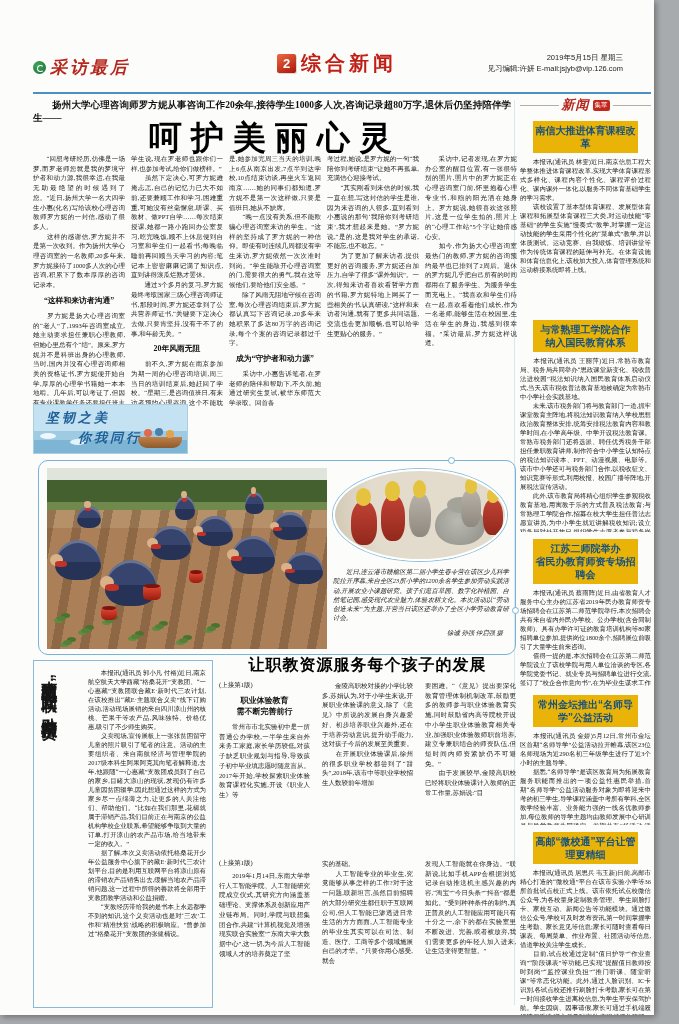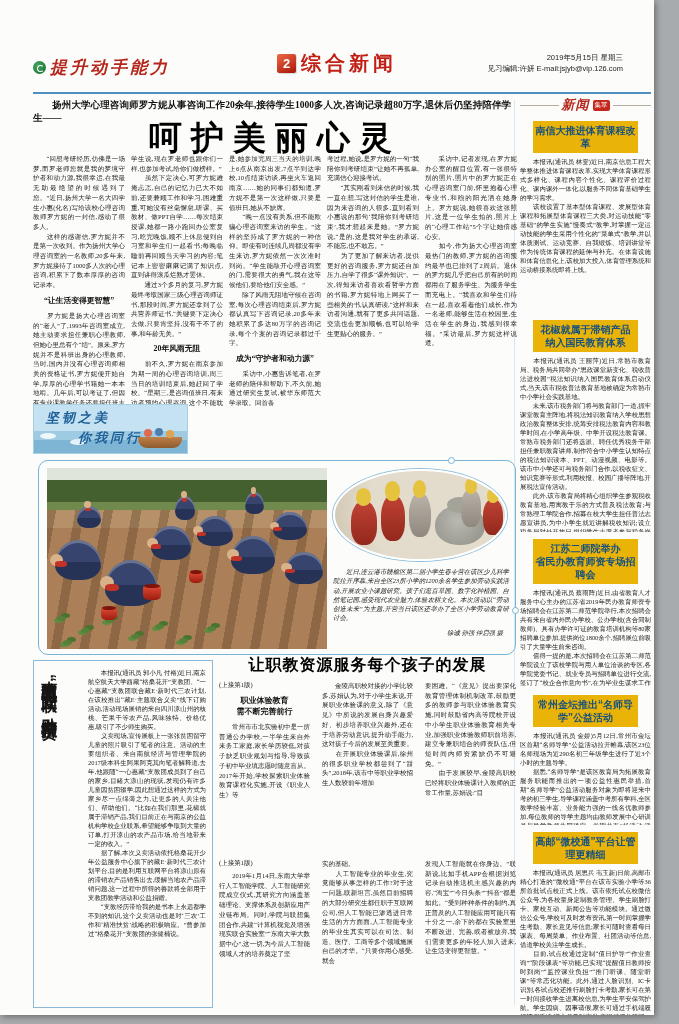--- a/index.html
+++ b/index.html
@@ -88,41 +88,41 @@
   .notice{margin-top:7px;background:#cde7f5;padding:5px 6px;}
   .notice-title{text-align:center;font-weight:bold;font-size:8.5px;margin-bottom:3px;color:#111;}
 </style>
 </head>
 <body>
 
 <div class="page">
 
   <div class="masthead">
     <span class="masthead-icon"></span>
-    <span class="masthead-text">提升动手能力</span>
+    <span class="masthead-text">采访最后</span>
   </div>
   <div class="section-block">
     <span class="page-badge">2</span>
     <span class="section-title">综合新闻</span>
   </div>
   <div class="dateline">
     <div>2019年5月15日 星期三</div>
     <div>见习编辑:许妍 E-mail:jsjyb@vip.126.com</div>
   </div>
   <div class="hdr-rule"></div>
   <div class="v-divider"></div>
 
   <div class="kicker">　　扬州大学心理咨询师罗方妮从事咨询工作20余年,接待学生1000多人次,咨询记录超80万字,退休后仍坚持陪伴学生——</div>
   <div class="main-headline">呵护美丽心灵</div>
 
   <div class="art-cols">
     <div class="art-col">
       <div class="bodytext">　　“回想考研经历,仿佛是一场梦,而罗老师您就是我的梦境守护者和动力源,我很幸运,在我最无助最绝望的时候遇到了您。”近日,扬州大学一名大四学生小惠(化名)写给该校心理咨询教师罗方妮的一封信,感动了很多人。
 　　这样的感谢信,罗方妮并不是第一次收到。作为扬州大学心理咨询室的一名教师,20多年来,罗方妮接待了1000多人次的心理咨询,积累下了数本厚厚的咨询记录本。</div>
-      <div class="art-subhead">“让生活变得更智慧”</div>
+      <div class="art-subhead">“这样和来访者沟通”</div>
       <div class="bodytext">　　罗方妮是扬大心理咨询室的“老人”了,1993年咨询室成立,她主动要求担任兼职心理教师,但她心里总有个“结”。原来,罗方妮并不是科班出身的心理教师,当时,国内并没有心理咨询师相关的资格证书,罗方妮便开始自学,厚厚的心理学书籍她一本本地啃。几年后,可以考证了,但因有专业课教学任务还要担任班主任,她又无暇备考,直到2011年,工作调整后,罗方妮决定考取心理咨询师资格证书,给自己、给学生一个交代。
 　　当年,已经55岁的罗方妮去报名资格证补习培训,是班上年龄最大的一位,“那时候,我正好做班主任,我跟</div>
     </div>
     <div class="art-col">
       <div class="bodytext">学生说,现在罗老师也跟你们一样,也参加考试,给你们做榜样。”
 　　虽然下定决心,可罗方妮难掩忐忑,自己的记忆力已大不如前,还要兼顾工作和学习,困难重重,可她没有丝毫懈怠,听课、买教材、做PPT自学……每次结束授课,她都一路小跑回办公室复习,吃完晚饭,顾不上休息便到自习室和学生们一起看书;每晚临睡前再回顾当天学习的内容;笔记本上密密麻麻记满了知识点,直到讲得滚瓜烂熟才罢休。
 　　通过3个多月的复习,罗方妮最终考取国家三级心理咨询师证书,那段时间,罗方妮还拿到了公共营养师证书,“关键要下定决心去做,只要肯坚持,没有干不了的事,和年龄无关。”</div>
       <div class="art-subhead">20年风雨无阻</div>
       <div class="bodytext">　　前不久,罗方妮在南京参加为期一周的心理咨询培训,周三当日的培训结束后,她赶回了学校。“星期三,是咨询值班日,有来访者预约心理咨询,这个不能耽误。”于</div>
     </div>
@@ -237,21 +237,21 @@
   <div class="sidebar">
     <div class="sb-logo">
       <span class="line"></span>
       <span class="sb-logo-text">新闻</span>
       <span class="sb-logo-badge">集萃</span>
       <span class="line"></span>
     </div>
     <div class="sb-h">南信大推进体育课程改革</div>
     <div class="sb-b b1">　　本报讯(通讯员 林雯)近日,南京信息工程大学整体推进体育课程改革,实现大学体育课程形式多样化、课程内容个性化、课程评价过程化、课内课外一体化,以服务不同体育基础学生的学习需求。
 　　该校设置了基本型体育课程、发展型体育课程和拓展型体育课程三大类,对运动技能“零基础”的学生实施“慢奏式”教学,对掌握一定运动技能的学生采用个性化的“菜单式”教学,并以体质测试、运动竞赛、自我锻炼、培训讲堂等作为传统体育课程的延伸与补充。在体育设施和体育信息化上,该校加大投入,体育管理系统和运动桥接系统即将上线。</div>
-    <div class="sb-h">花椒就属于滞销产品
+    <div class="sb-h">与常熟理工学院合作
 纳入国民教育体系</div>
     <div class="sb-b b2">　　本报讯(通讯员 王丽萍)近日,常熟市教育局、税务局共同举办“思政课堂新变化、税收普法进校园”税法知识纳入国民教育体系启动仪式,当天,该市税收普法教育基地被确定为常熟市中小学社会实践基地。
 　　未来,该市税务部门将与教育部门一道,抓牢课堂教育主阵地,将税法知识教育纳入学校思想政治教育整体安排,统筹安排税法教育内容和教学时间,在小学高年级、中学开设税法教育课。常熟市税务部门还将选派、聘任优秀税务干部担任兼职教育讲师,制作符合中小学生认知特点的税法知识读本、PPT、动漫视频、电影等。该市中小学还可与税务部门合作,以税收征文、知识竞赛等形式,利用校报、校园广播等阵地,开展税法宣传活动。
 　　此外,该市教育局将精心组织学生参观税收教育基地,用寓教于乐的方式普及税法教育;与常熟理工学院合作,招募在校大学生担任普法志愿宣讲员,为中小学生就近讲解税收知识;设立税务局对外开放日,组织学生志愿者参与税务岗位体验,开展社会实践,帮助学生从小树立税收法治观念。</div>
     <div class="sb-h">江苏二师院举办
 省民办教育师资专场招聘会</div>
     <div class="sb-b b3">　　本报讯(通讯员 蔡雨阵)近日,由省教育人才服务中心主办的江苏省2019年民办教育师资专场招聘会在江苏第二师范学院举行,本次招聘会共有来自省内外民办学校、公办学校(含合同制教师)、具有办学许可证的教育培训机构等80家招聘单位参加,提供岗位1800余个,招聘展位前吸引了大量学生前来咨询。
 　　值得一提的是,本次招聘会在江苏第二师范学院设立了该校学院与用人单位洽谈的专区,各学院党委书记、就业专员与招聘单位进行交流,签订了“校企合作意向书”,在为毕业生谋求工作的同时,为在校生搭建实践平台。招聘会后,部分学生在该校进行了现场面试。</div>
     <div class="sb-h">常州金坛推出“名师导学”公益活动</div>
     <div class="sb-b b4">　　本报讯(通讯员 金娇)5月12日,常州市金坛区首期“名师导学”公益活动拉开帷幕,该区23位名师现场为近290名初三年级学生进行了近3个小时的主题导学。

